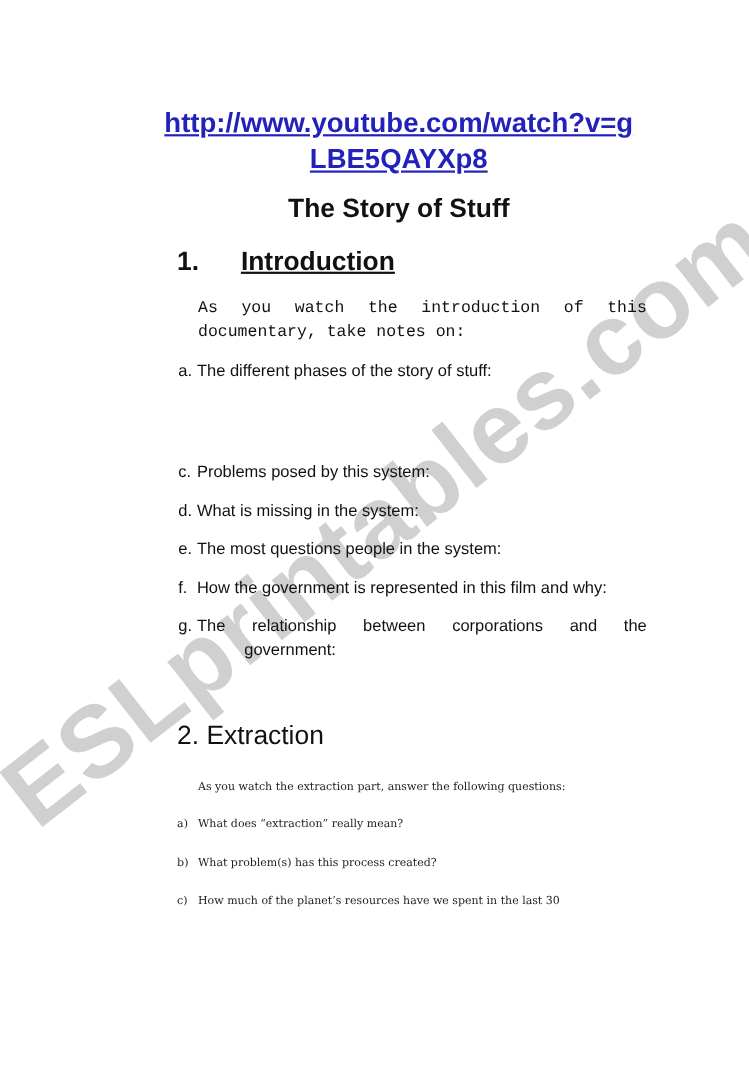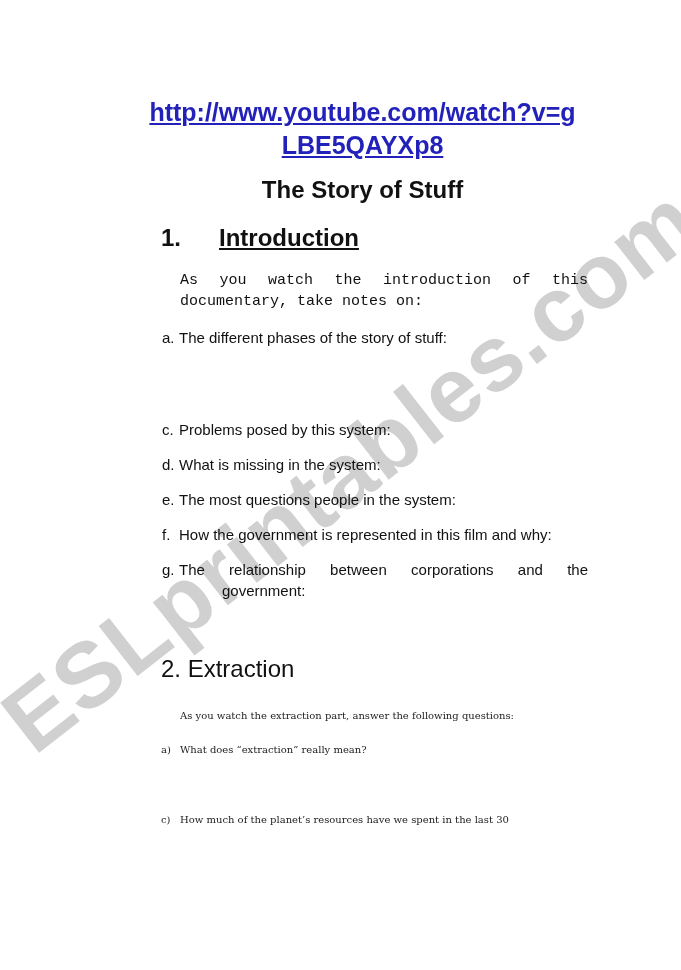--- a/index.html
+++ b/index.html
@@ -145,18 +145,21 @@
   </div>
 
   <div class="h2">2. Extraction</div>
 
   <div class="serif s-intro">As you watch the extraction part, answer the following questions:</div>
 
   <div class="serif s-item" style="top:739px">
     <span class="lbl">a)</span><span>What does “extraction” really mean?</span>
   </div>
 
+  <div class="serif s-item" style="top:774px">
+    <span class="lbl">b)</span><span>What problem(s) has this process created?</span>
+  </div>
 
   <div class="serif s-item" style="top:809px">
     <span class="lbl">c)</span><span>How much of the planet’s resources have we spent in the last 30</span>
   </div>
 
 </div>
 
 </body></html>

